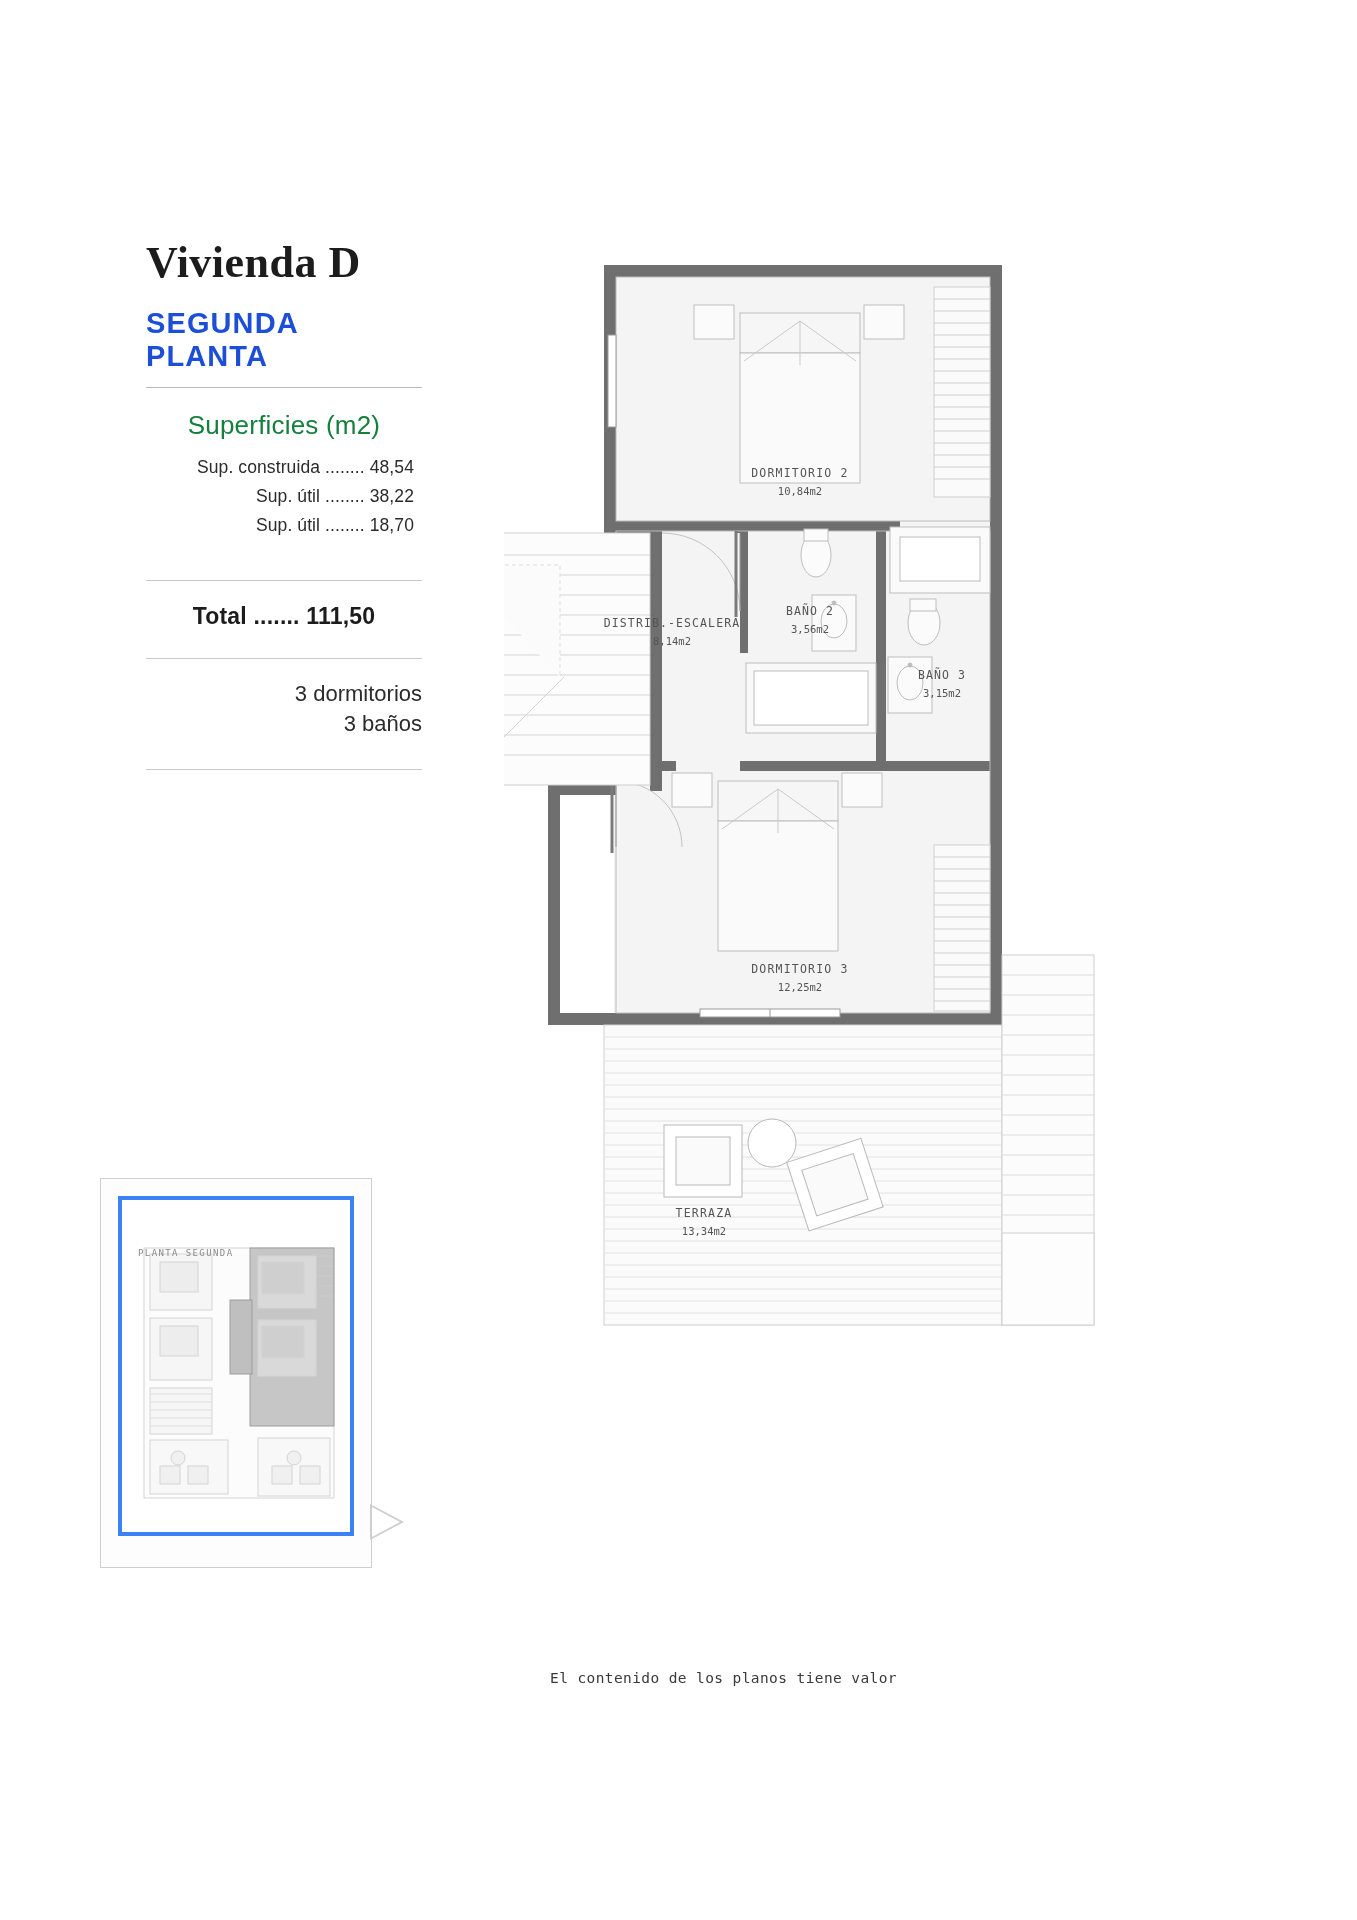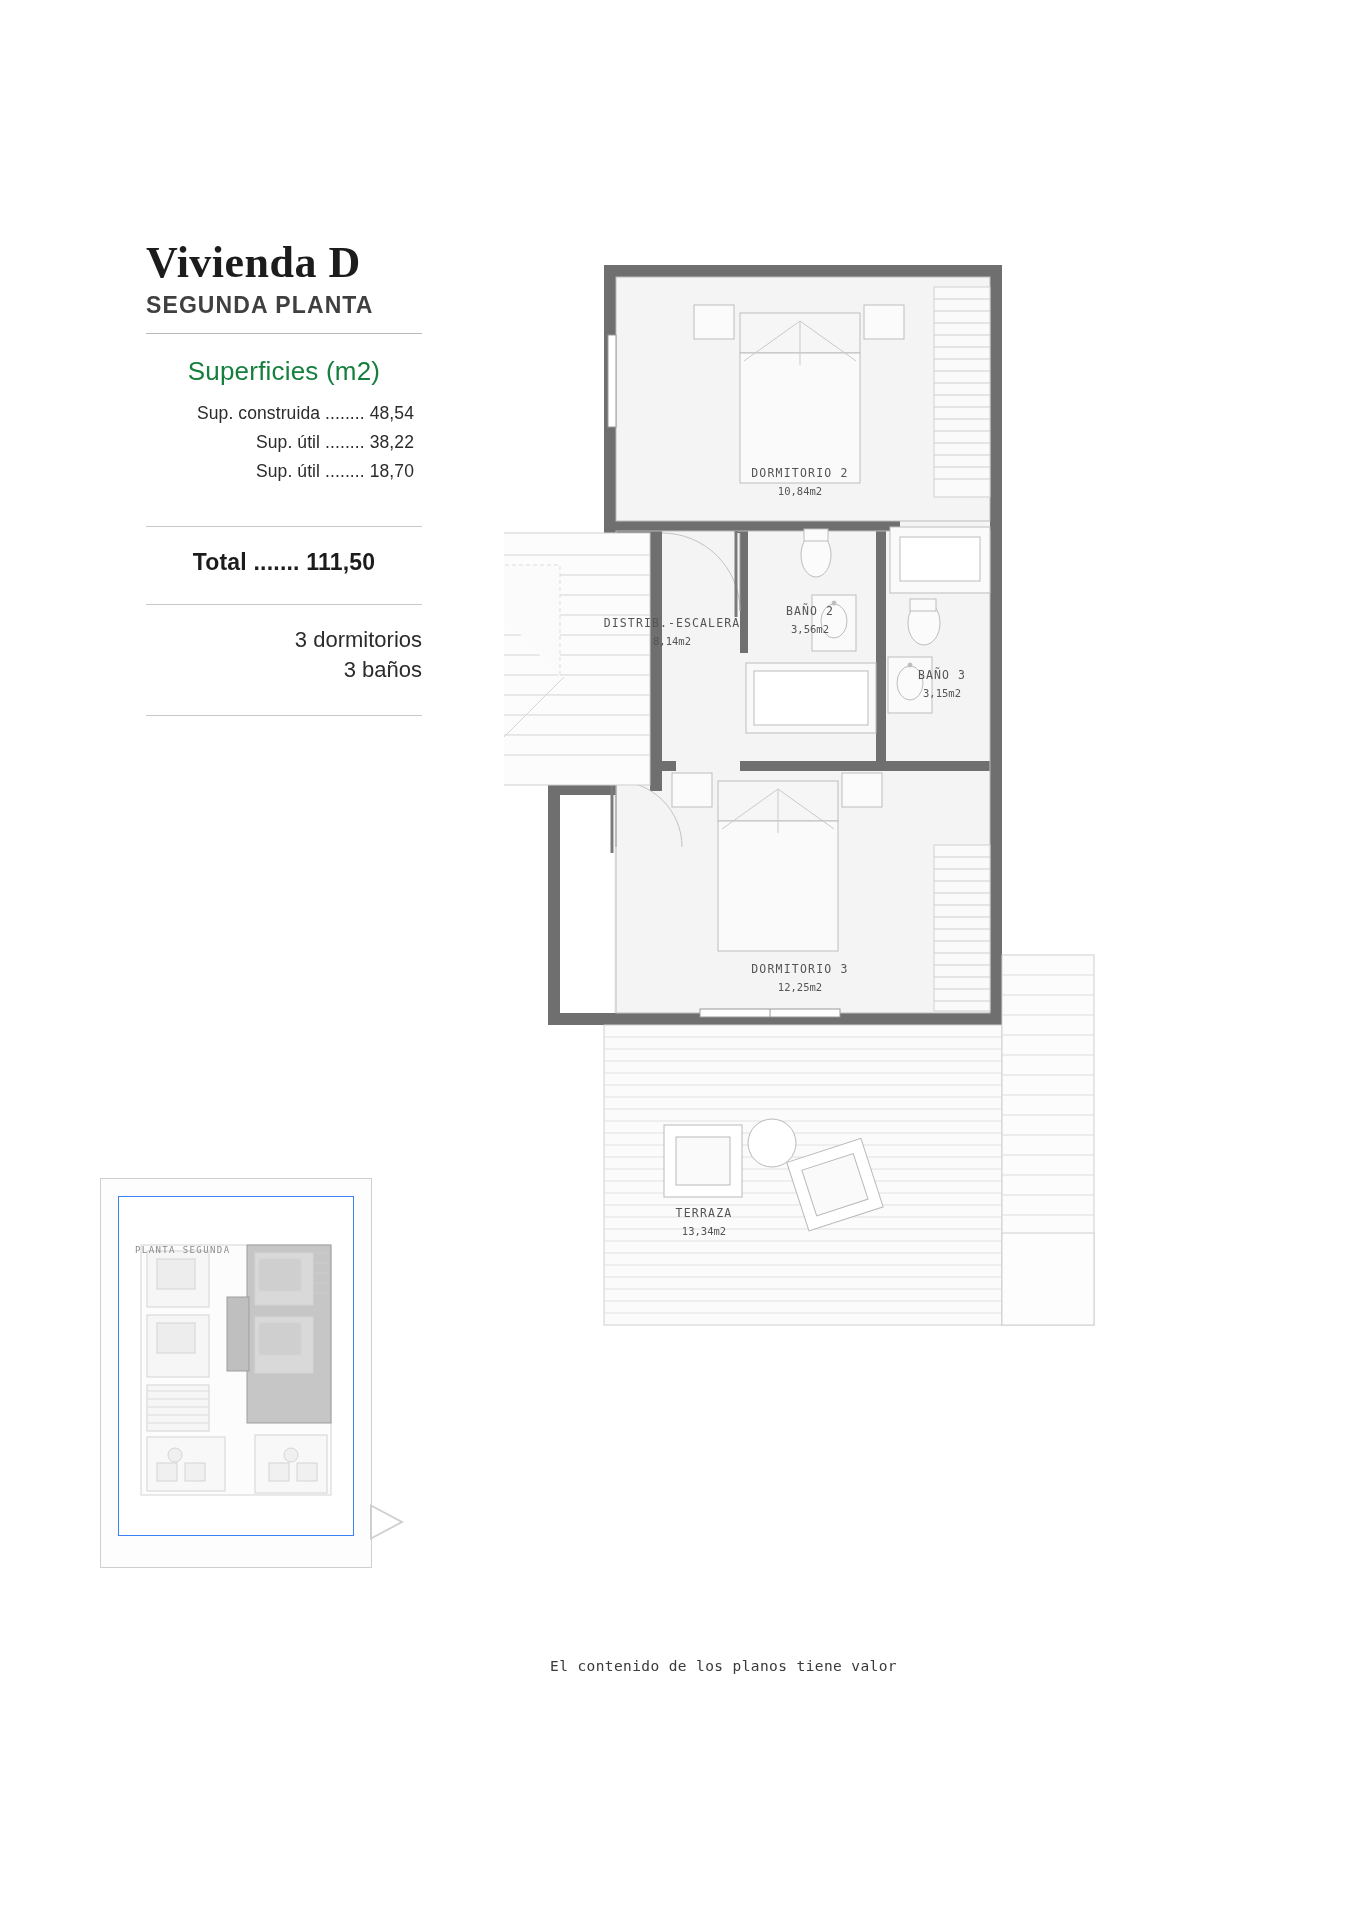--- a/index.html
+++ b/index.html
@@ -26,25 +26,25 @@
   .title-main {
     font-family: "Liberation Serif", serif;
     font-size: 44px;
     font-weight: 700;
     letter-spacing: 0.5px;
     color: #1c1c1c;
     line-height: 1.05;
     margin: 0;
   }
   .title-sub {
-    font-size: 23px;
+    font-size: 29px;
     font-weight: 700;
     letter-spacing: 1.1px;
-    color: #404040;
-    margin: 6px 0 0 0;
+    color: #1d4ed8;
+    margin: 21px 0 0 0;
   }
   .rule {
     border: none;
     border-top: 1px solid #b9b9b9;
     margin: 14px 0 0 0;
     width: 100%;
   }
   .rule.thin { border-top: 1px solid #c9c9c9; }
 
   .surfaces-head {
@@ -93,21 +93,21 @@
     inset: 0;
     border: 1px solid #cfcfcf;
     background: #fdfdfd;
   }
   .loc-inner {
     position: absolute;
     left: 18px;
     top: 18px;
     right: 18px;
     bottom: 32px;
-    border: 1px solid #3b82f6;
+    border: 4px solid #3b82f6;
     background: #ffffff;
     overflow: hidden;
   }
   .loc-label {
     position: absolute;
     left: 16px;
     top: 48px;
     font-size: 9px;
     letter-spacing: 1.4px;
     color: #8a8a8a;
@@ -147,21 +147,21 @@
     position: absolute;
     left: 550px;
     top: 1655px;
     width: 460px;
     font-family: "DejaVu Sans Mono", monospace;
     font-size: 14.5px;
     line-height: 1.6;
     letter-spacing: 0.4px;
     color: #3a3a3a;
   }
-  .disclaimer div { white-space: nowrap; }
+  .disclaimer div { white-space: nowrap; margin-top: 12px; }
 </style>
 </head>
 <body>
 
 <div class="info-panel">
   <h1 class="title-main">Vivienda D</h1>
   <h2 class="title-sub">SEGUNDA PLANTA</h2>
   <hr class="rule">
 
   <div class="surfaces-head">Superficies (m2)</div>

